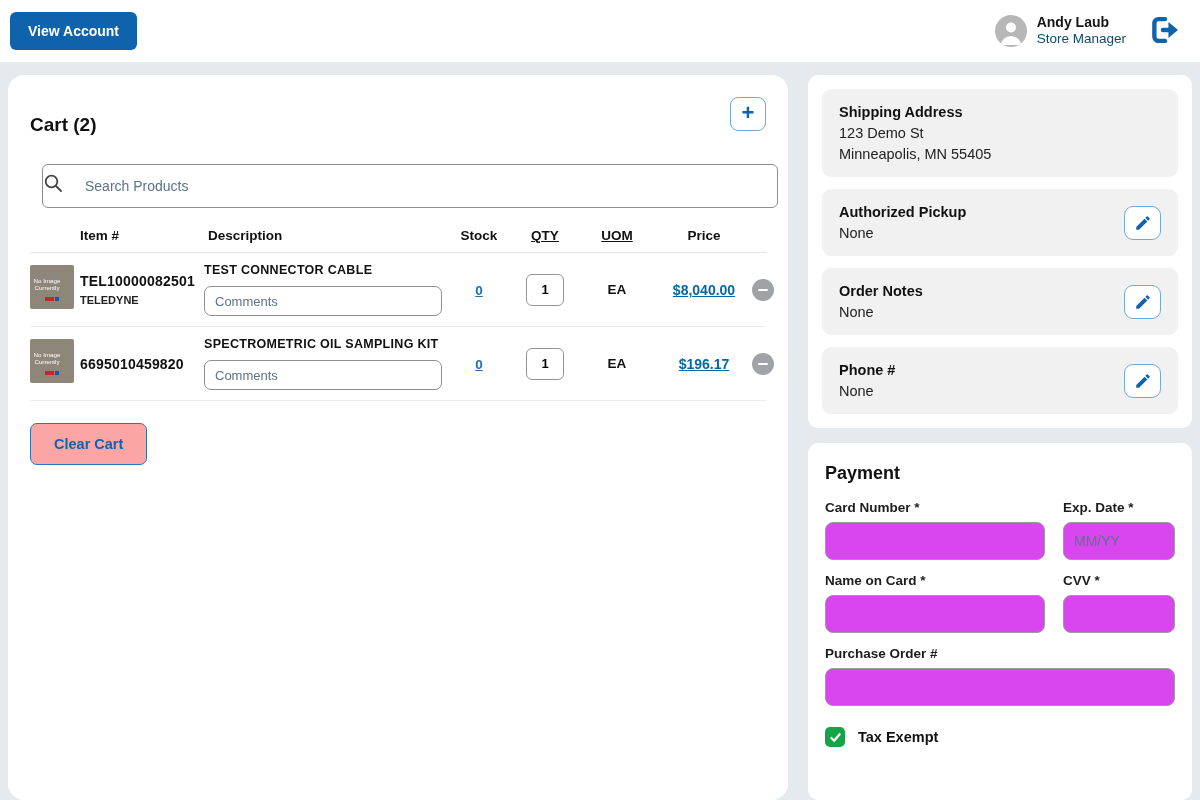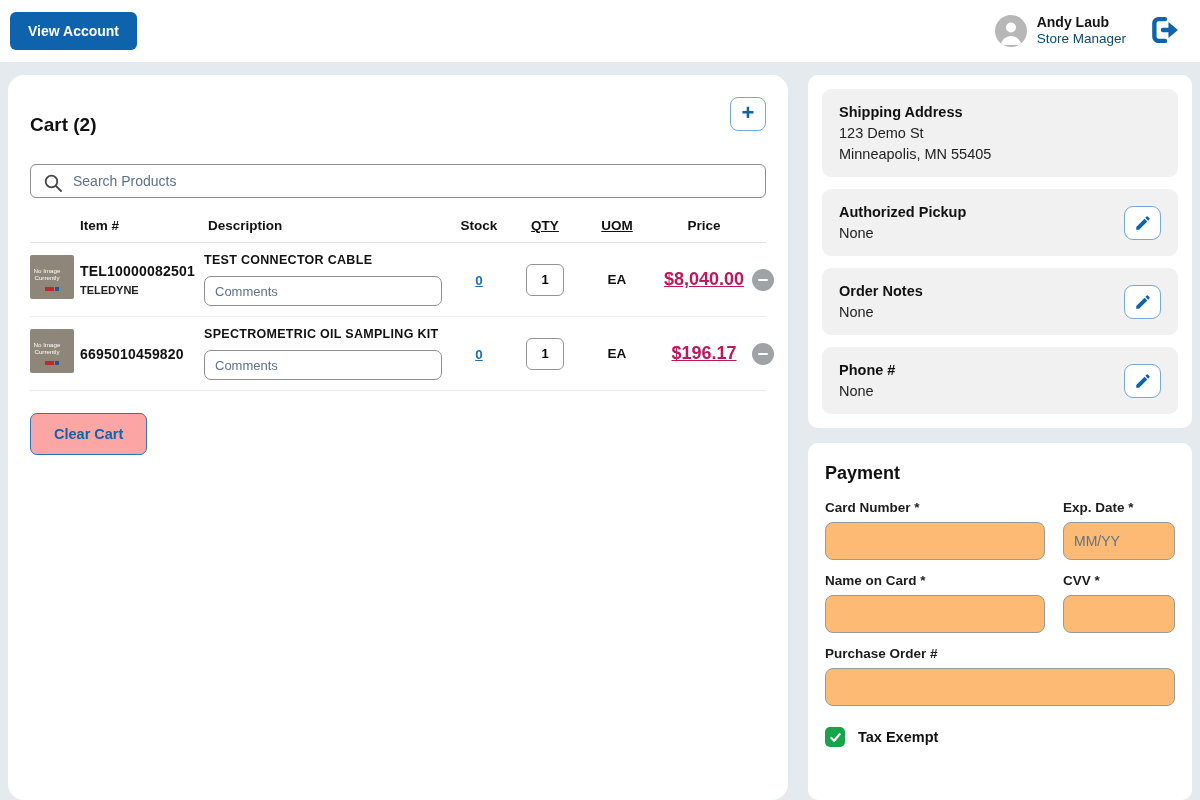--- a/index.html
+++ b/index.html
@@ -43,23 +43,23 @@
   .cart-title { font-size:19px; font-weight:700; color:#111; padding-top:4px; }
   .icon-btn {
     width:36px; height:34px; background:#fff; border:1px solid #74a9d8;
     border-radius:8px; display:flex; align-items:center; justify-content:center;
     cursor:pointer; padding:0;
   }
   .plus-glyph { color:#0f63ac; font-size:22px; font-weight:600; line-height:1; margin-top:-2px; }
 
   .search-wrap { margin-top:16px; position:relative; }
   .search-input {
-    width:100%; height:34px; border:1px solid #8e8e8e; border-radius:6px;
+    width:100%; height:44px; border:1px solid #8e8e8e; border-radius:6px;
     padding:0 12px 0 42px; font-size:14px; color:#333; font-family:inherit;
-    background:#fff; outline:none;
+    background:#fff; outline:none;margin-left:12px;
   }
   .search-input::placeholder { color:#5e7288; }
   .search-icon { position:absolute; left:13px; top:9px; }
 
   
   .table { margin-top:8px; }
   .trow {
     display:grid;
     grid-template-columns:44px 126px 240px 66px 62px 78px 92px 26px;
     column-gap:2px; align-items:center;
@@ -94,21 +94,21 @@
   .comments-input::placeholder { color:#5e7288; }
   .stock-cell { text-align:center; }
   .stock-link { color:#1b6fbd; font-weight:700; font-size:13.5px; text-decoration:underline; cursor:pointer; }
   .qty-cell { text-align:center; }
   .qty-input {
     width:38px; height:32px; border:1px solid #949494; border-radius:6px;
     text-align:center; font-size:13px; font-weight:700; font-family:inherit; outline:none;
   }
   .uom-cell { text-align:center; font-weight:700; font-size:13.5px; color:#111; }
   .price-cell { text-align:center; }
-  .price-link { font-weight:700; font-size:18px; color:#be185d; text-decoration:underline; cursor:pointer; }
+  .price-link { font-weight:700; font-size:14px; color:#0369a1; text-decoration:underline; cursor:pointer; }
   .minus-btn {
     width:22px; height:22px; border-radius:50%; background:#9fa3a6; border:none;
     display:flex; align-items:center; justify-content:center; cursor:pointer; padding:0;
   }
   .minus-bar { width:10px; height:2.5px; background:#fff; border-radius:2px; display:block; }
 
   .clear-cart-btn {
     margin-top:22px; background:#fca5a5; border:1.5px solid #2c74c0; border-radius:7px;
     color:#0f63ac; font-weight:700; font-size:14.5px; padding:12px 23px;
     cursor:pointer; font-family:inherit;
@@ -132,21 +132,21 @@
 
   
   .pay-card { flex:1; }
   .pay-title { font-size:18px; font-weight:700; color:#111; margin:6px 3px 16px; }
   .form-grid { display:grid; grid-template-columns:1fr 112px; column-gap:18px; padding:0 3px; }
   .field { margin-bottom:13px; }
   .field.full { grid-column:1 / -1; }
   .f-label { display:block; font-size:13.5px; font-weight:600; color:#1c1c1c; margin-bottom:7px; }
   .text-input {
     width:100%; height:38px; border:1px solid #9a9a9a; border-radius:8px;
-    padding:0 10px; font-size:14px; font-family:inherit; color:#333; outline:none; background:#fdba74;
+    padding:0 10px; font-size:14px; font-family:inherit; color:#333; outline:none; background:#d946ef;
   }
   .text-input::placeholder { color:#5e7288; }
   .tax-row { display:flex; align-items:center; gap:13px; margin:8px 3px 0; }
   .checkbox {
     width:20px; height:20px; background:#17a34a; border-radius:5px;
     display:flex; align-items:center; justify-content:center; cursor:pointer; flex:none;
   }
   .tax-label { font-size:14.5px; font-weight:600; color:#111; }
 </style>
 </head>

